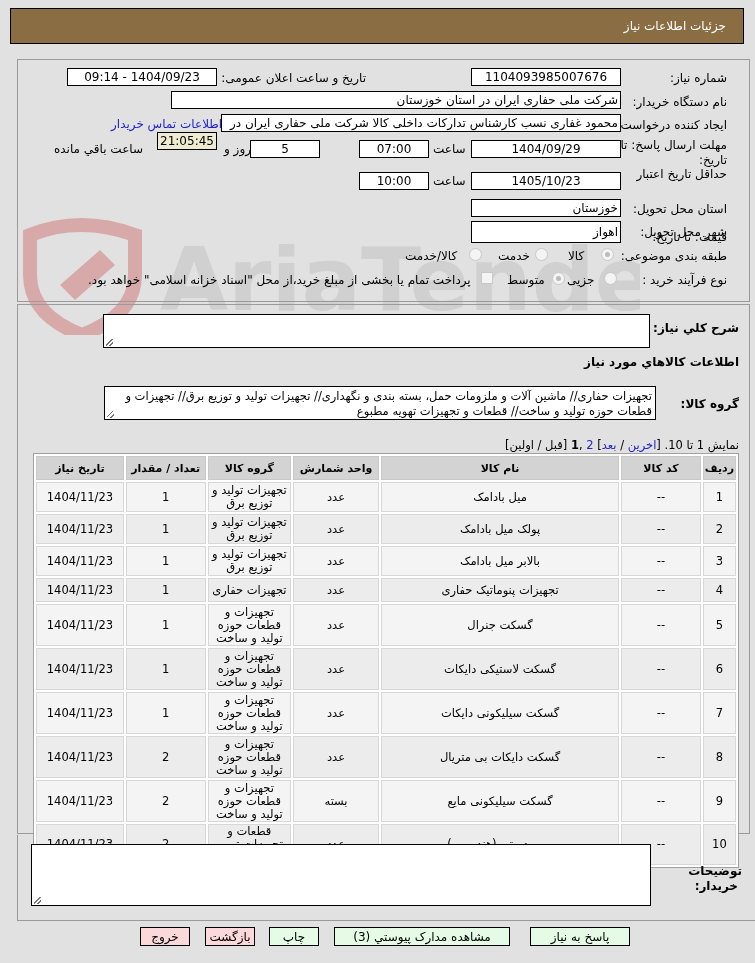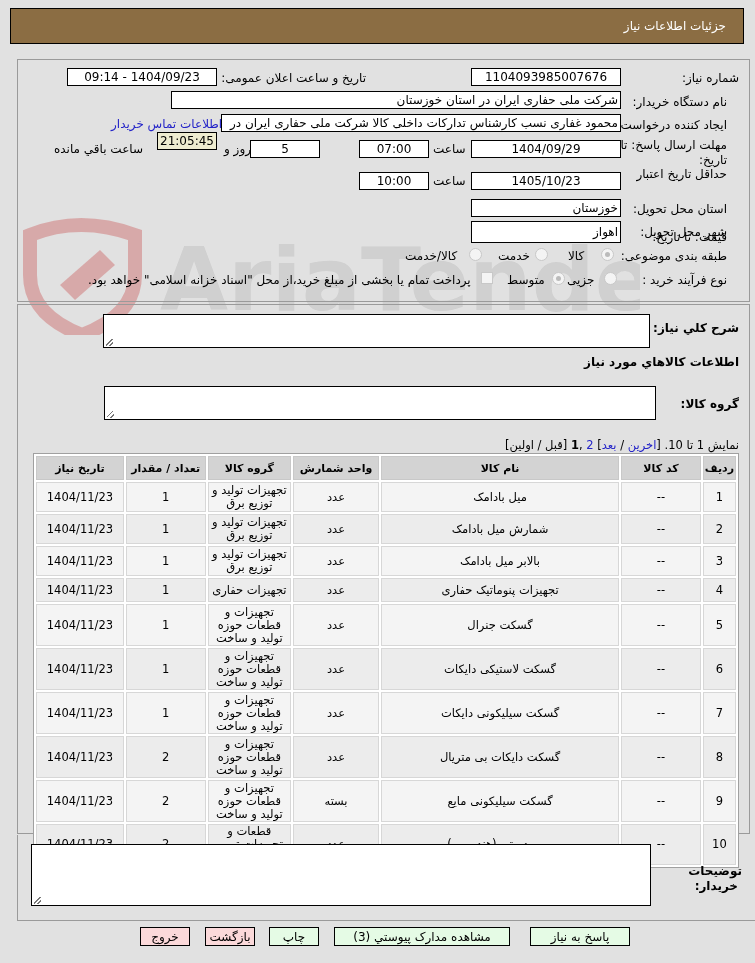--- a/index.html
+++ b/index.html
@@ -90,21 +90,21 @@
 </div>
 
 <svg class="watermark" viewBox="0 0 620 120">
   <path d="M10,20 Q60,0 115,20 L115,60 Q115,100 62,120 Q10,100 10,60 Z" fill="none" stroke="#d7a4a4" stroke-width="14"></path>
   <path d="M40,70 L80,35 L95,50 L55,85 Z" fill="#d7a4a4"></path>
   <text x="140" y="95" font-family="DejaVu Sans, sans-serif" font-size="88" font-weight="bold" fill="#bdbdbd" opacity="0.55" direction="ltr">AriaTender.net</text>
 </svg>
 
 <div class="panel p1"></div>
 
-<span class="lbl" style="right:16px; top:71px;margin-left:20px;">شماره نیاز:</span>
+<span class="lbl" style="right:28px; top:71px;margin-left:20px;">شماره نیاز:</span>
 <div class="box" style="left:471px; top:68px; width:150px; height:18px;">1104093985007676</div>
 
 <span class="lbl" style="right:389px; top:71px;">تاریخ و ساعت اعلان عمومی:</span>
 <div class="box" style="left:67px; top:68px; width:150px; height:18px;">1404/09/23 - 09:14</div>
 
 <span class="lbl" style="right:28px; top:95px;">نام دستگاه خریدار:</span>
 <div class="box right" style="left:171px; top:91px; width:450px; height:18px;">شرکت ملی حفاری ایران در استان خوزستان</div>
 
 <span class="lbl" style="right:28px; top:118px;">ایجاد کننده درخواست:</span>
 <div class="box right" style="left:221px; top:114px; width:400px; height:18px;">محمود غفاری نسب کارشناس تدارکات داخلی  کالا شرکت ملی حفاری ایران در</div>
@@ -152,20 +152,21 @@
 
 <span class="lbl bold" style="right:16px; top:321px;">شرح کلي نیاز:</span>
 <div class="textarea" style="left:103px; top:314px; width:547px; height:34px; direction:rtl;">
   <span class="resize"></span>
 </div>
 
 <span class="lbl bold" style="right:16px; top:355px;">اطلاعات کالاهاي مورد نیاز</span>
 
 <span class="lbl bold" style="right:16px; top:397px;">گروه کالا:</span>
 <div class="textarea" style="left:104px; top:386px; width:552px; height:34px;">
+  <span>تجهیزات حفاری// ماشین آلات و ملزومات حمل، بسته بندی و نگهداری// تجهیزات تولید و توزیع برق// تجهیزات و قطعات حوزه تولید و ساخت//  قطعات و تجهیزات تهویه مطبوع</span>
   <span class="resize"></span>
 </div>
 
 <div class="lbl" style="right:16px; top:438px; font-size:11.5px;">
   <span>نمایش 1 تا 10. [</span><span class="link">اخرین</span><span> / </span><span class="link">بعد</span><span>] </span><span class="link">2</span><span> ,</span><span class="bold">1</span><span> [قبل / اولین]</span>
 </div>
 
 <table class="items">
   <thead>
     <tr>
@@ -184,21 +185,21 @@
         <td>--</td>
         <td>میل بادامک</td>
         <td>عدد</td>
         <td>تجهیزات تولید و توزیع برق</td>
         <td>1</td>
         <td>1404/11/23</td>
       </tr>
       <tr class="even" style="height: 30px;">
         <td>2</td>
         <td>--</td>
-        <td>شمارش میل بادامک</td>
+        <td>پولک میل بادامک</td>
         <td>عدد</td>
         <td>تجهیزات تولید و توزیع برق</td>
         <td>1</td>
         <td>1404/11/23</td>
       </tr>
       <tr class="odd" style="height: 30px;">
         <td>3</td>
         <td>--</td>
         <td>بالابر میل بادامک</td>
         <td>عدد</td>

